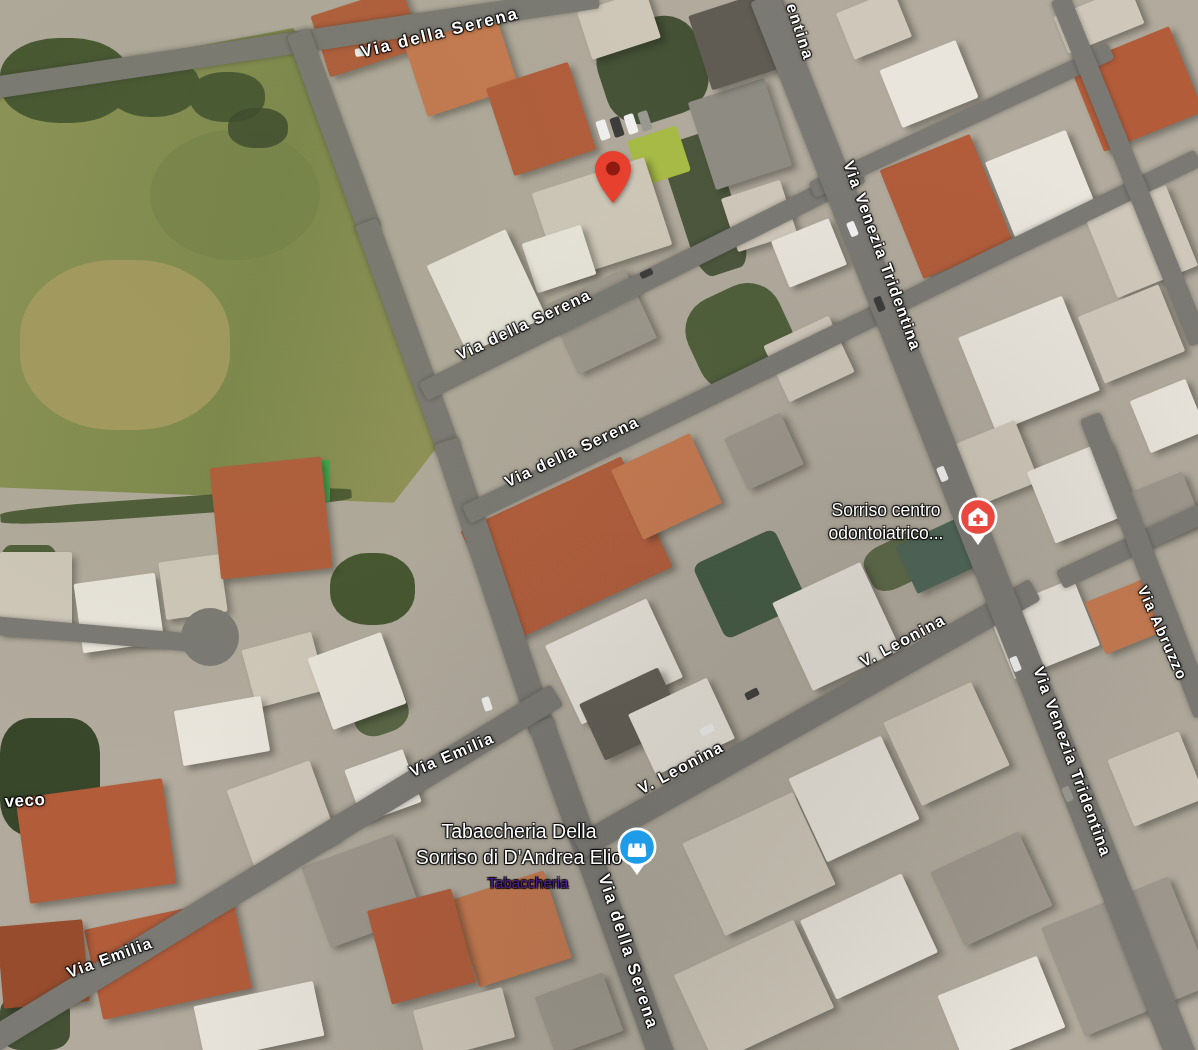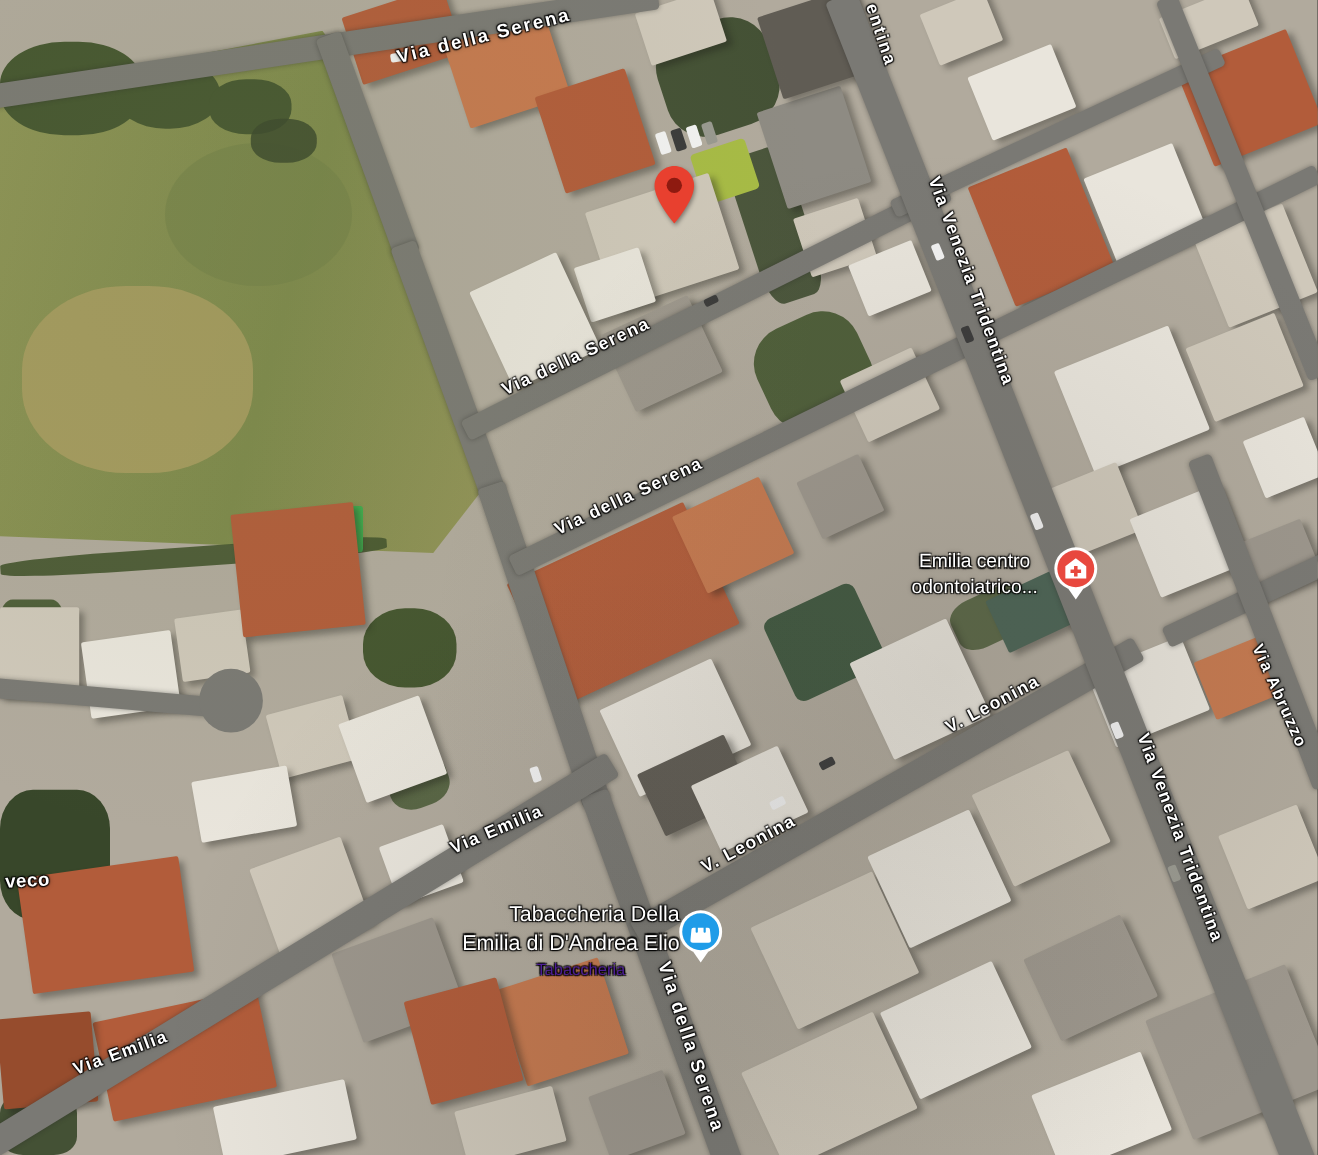--- a/index.html
+++ b/index.html
@@ -34,21 +34,21 @@
   }
   .poi-label {
     position:absolute; z-index:52; transform:translate(-50%,-50%);
     display:flex; flex-direction:column; align-items:center; text-align:center;
     color:#fff; white-space:nowrap; line-height:1.32; font-weight:500;
     text-shadow:-1px -1px 1px rgba(0,0,0,.85), 1px -1px 1px rgba(0,0,0,.85),
                 -1px  1px 1px rgba(0,0,0,.85), 1px  1px 1px rgba(0,0,0,.85),
                  0 0 5px rgba(0,0,0,.5);
   }
   #sorriso-label { font-size:17.5px; }
-  #tabaccheria-label { font-size:19.5px;align-items:flex-end; }
+  #tabaccheria-label { font-size:19.5px; }
   .poi-category { position:absolute; z-index:52; transform:translate(-50%,-50%);
     color:#4c1d95; font-size:15px; font-weight:500; white-space:nowrap;
     text-shadow:-1px -1px 1px rgba(0,0,0,.85), 1px -1px 1px rgba(0,0,0,.85),
                 -1px  1px 1px rgba(0,0,0,.85), 1px  1px 1px rgba(0,0,0,.85); }
   .poi-icon { position:absolute; z-index:55; width:42px; height:50px;
     margin-left:-21px; margin-top:-21px; cursor:pointer; }
   #marker { position:absolute; z-index:60; width:38px; height:54px;
     margin-left:-19px; margin-top:-53px;
     filter:drop-shadow(1px 2px 2px rgba(0,0,0,.4)); }
 </style>
@@ -184,36 +184,36 @@
       <span class="street-label" style="left: 681px; top: 768px; font-size: 16px; letter-spacing: 1.5px; transform: translate(-50%, -50%) rotate(-28deg);">V. Leonina</span>
       <span class="street-label" style="left: 452px; top: 755px; font-size: 16px; letter-spacing: 1.5px; transform: translate(-50%, -50%) rotate(-23deg);">Via Emilia</span>
       <span class="street-label" style="left: 110px; top: 958px; font-size: 16px; letter-spacing: 1.5px; transform: translate(-50%, -50%) rotate(-20deg);">Via Emilia</span>
       <span class="street-label" style="left: 1163px; top: 633px; font-size: 15px; letter-spacing: 1.5px; transform: translate(-50%, -50%) rotate(66deg);">Via Abruzzo</span>
       <span class="street-label" style="left: 1072px; top: 762px; font-size: 16px; letter-spacing: 1.5px; transform: translate(-50%, -50%) rotate(70deg);">Via Venezia Tridentina</span>
       <span class="street-label" style="left: 628px; top: 952px; font-size: 17px; letter-spacing: 2px; transform: translate(-50%, -50%) rotate(72deg);">Via della Serena</span>
       <span class="street-label" style="left: 25px; top: 801px; font-size: 17px; letter-spacing: 0.5px; transform: translate(-50%, -50%) rotate(-3deg);">veco</span>
     </div>
 
   <div class="poi-label" id="sorriso-label" style="left: 886px; top: 522px;">
-    <span>Emilia centro</span>
+    <span>Sorriso centro</span>
     <span>odontoiatrico...</span>
   </div>
   <div class="poi-icon" id="sorriso-icon" style="left: 978px; top: 517px;">
     <svg width="42" height="50" viewBox="0 0 42 50">
       <path d="M21 49 l-7 -10 h14 z" fill="#ffffff"></path>
       <circle cx="21" cy="21" r="19.5" fill="#ffffff"></circle>
       <circle class="icon-bg-0" cx="21" cy="21" r="16.8" fill="#e8483e"></circle>
       <path d="M21 11.5 l9.5 7.2 v11.3 h-19 v-11.3 z" fill="#ffffff"></path>
       <path class="icon-bg-0" d="M19.4 18.6 h3.2 v3.2 h3.2 v3.2 h-3.2 v3.2 h-3.2 v-3.2 h-3.2 v-3.2 h3.2 z" fill="#e8483e"></path>
     </svg>
   </div>
 
   <div class="poi-label" id="tabaccheria-label" style="left: 519px; top: 845px;">
     <span>Tabaccheria Della</span>
-    <span>Emilia di D'Andrea Elio</span>
+    <span>Sorriso di D'Andrea Elio</span>
   </div>
   <div class="poi-category" id="tabaccheria-category" style="left: 528px; top: 882px;">Tabaccheria</div>
   <div class="poi-icon" id="tabaccheria-icon" style="left: 637px; top: 847px;">
     <svg width="42" height="50" viewBox="0 0 42 50">
       <path d="M21 49 l-7 -10 h14 z" fill="#ffffff"></path>
       <circle cx="21" cy="21" r="19.5" fill="#ffffff"></circle>
       <circle class="icon-bg-1" cx="21" cy="21" r="16.8" fill="#1f9ce8"></circle>
       <path d="M14.2 17.5 h13.6 a1.6 1.6 0 0 1 1.6 1.5 l0.9 9.6 a2.2 2.2 0 0 1 -2.2 2.4 h-14.2 a2.2 2.2 0 0 1 -2.2 -2.4 l0.9 -9.6 a1.6 1.6 0 0 1 1.6 -1.5 z" fill="#ffffff"></path>
       <path class="icon-stroke-1" d="M17.4 21 v-5 a3.6 3.6 0 0 1 7.2 0 v5" stroke="#1f9ce8" stroke-width="2" fill="none" stroke-linecap="round"></path>
     </svg>

